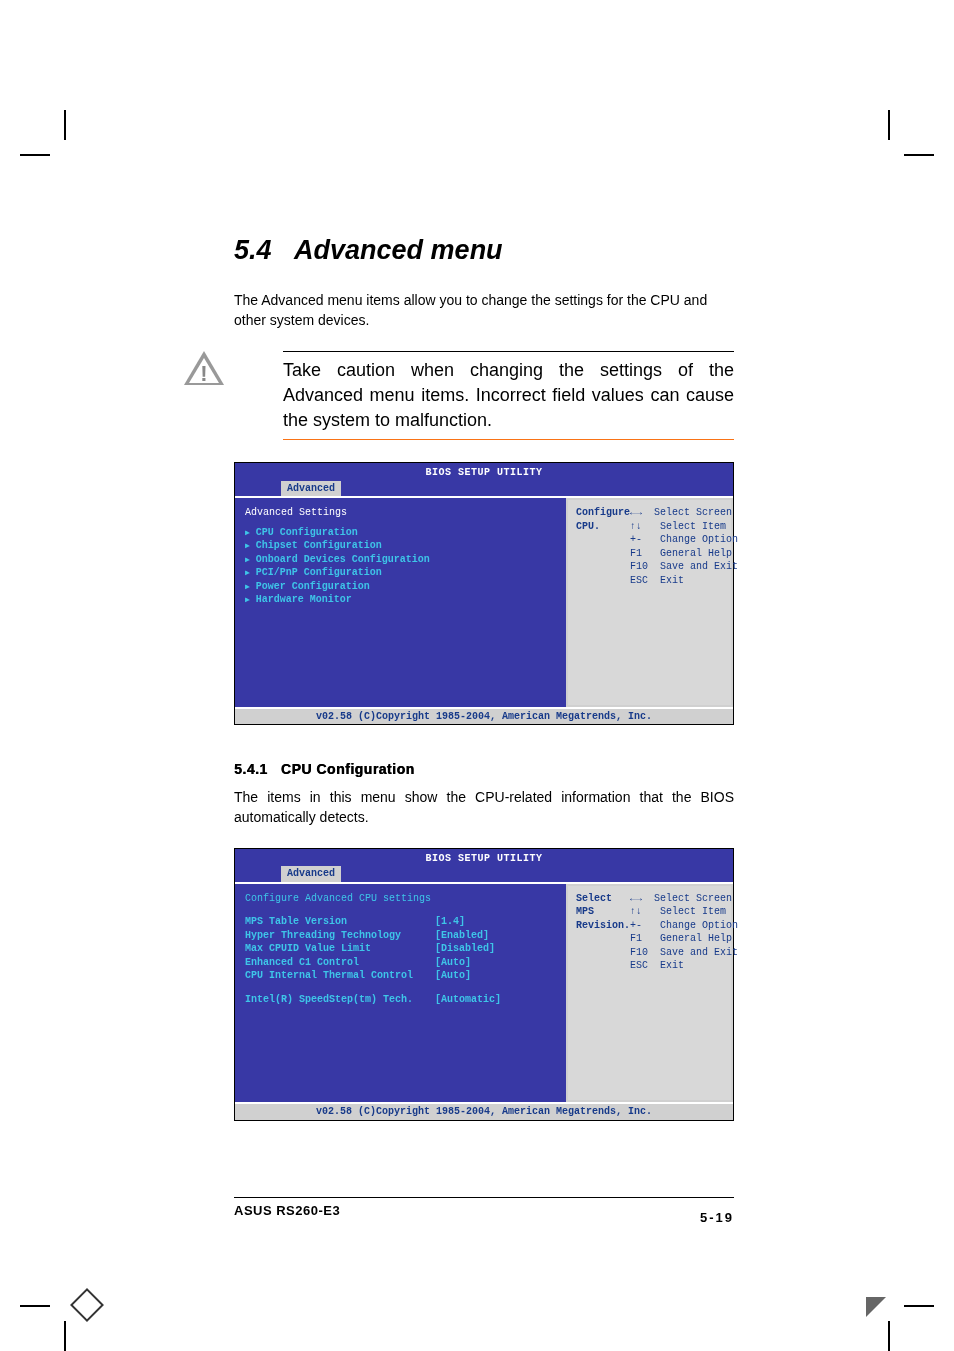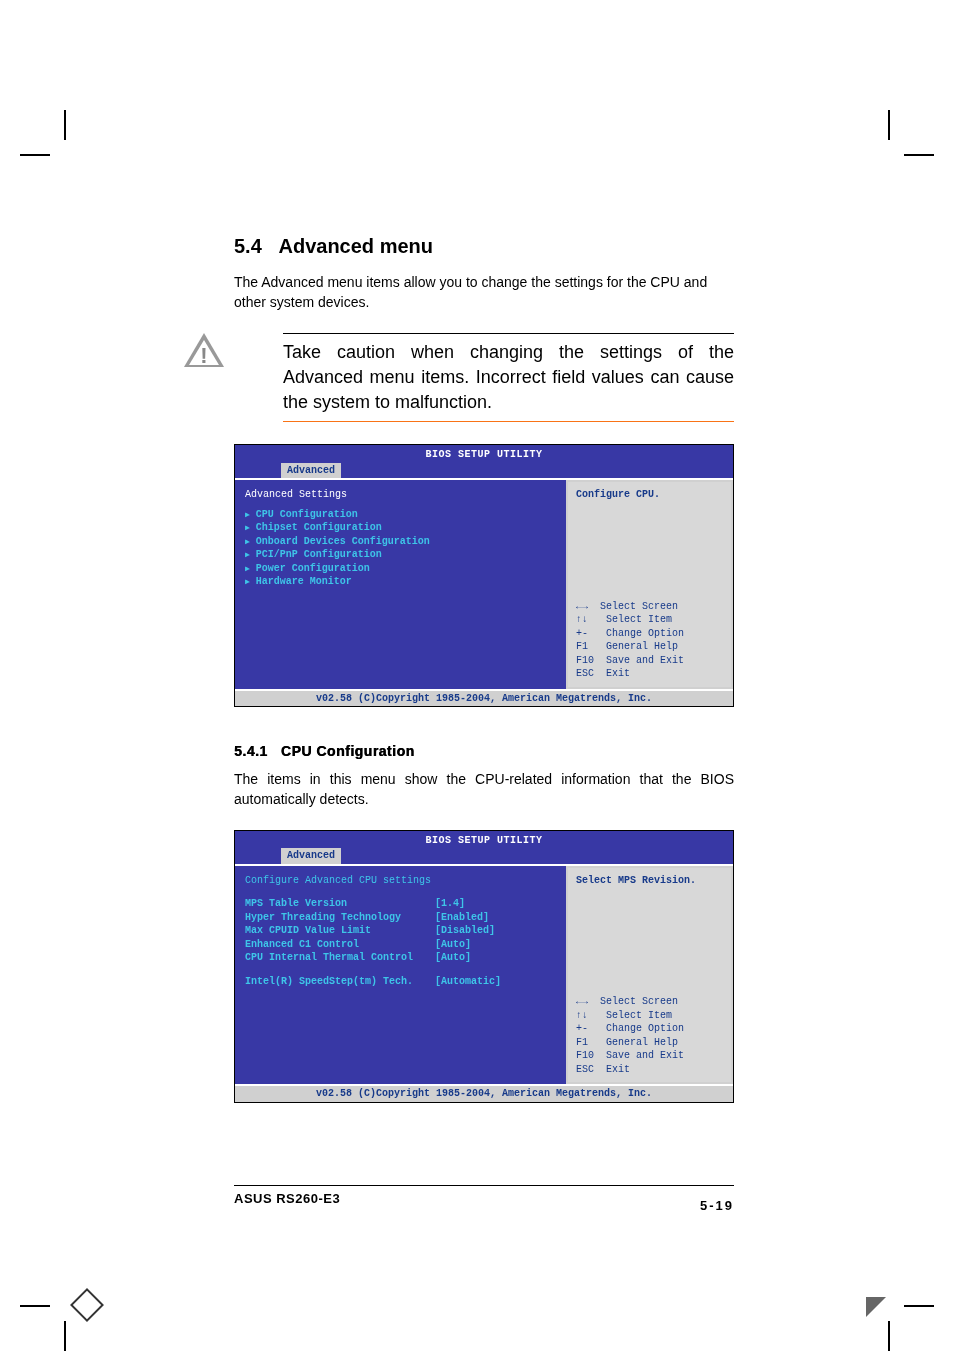--- a/index.html
+++ b/index.html
@@ -29,23 +29,24 @@
     .crop-mark-br::after { content: ''; position: absolute; height: 2px; width: 30px; background: #000; right: -30px; bottom: 14px; }
     .crop-mark-br .tri { position: absolute; width: 0; height: 0; border-style: solid; border-width: 20px 0 0 20px; border-color: transparent transparent transparent #666; right: 18px; bottom: 4px; transform: rotate(90deg);}
 
     .content {
       position: absolute;
       left: 234px;
       top: 235px;
       width: 500px;
     }
     h1.section-title {
-      font-size: 20px;
-      font-weight: bold;
-      margin-bottom: 14px;
+      font-size: 27px;
+      font-weight: bold;
+      margin-bottom: 24px;
+      font-style: italic;
     }
     .intro-text {
       font-size: 14px;
       line-height: 1.45;
       margin-bottom: 20px;
     }
     .caution-box {
       display: flex;
       align-items: flex-start;
       gap: 16px;
@@ -127,22 +128,21 @@
       background: #3838a5;
       padding: 8px 10px 30px;
       border-right: 2px solid #d0d0d0;
     }
     .bios-right {
       width: 165px;
       background: #d8d8d8;
       padding: 6px 8px;
       color: #173a8a;
       display: flex;
-      flex-direction: column;
-      justify-content: space-between;
+      flex-direction: row;
       border: 2px solid #d0d0d0;
       border-left: none;
     }
     .bios-heading { color: #fff; font-weight: normal; margin-bottom: 6px; }
     .bios-menu-item { color: #3ec5e8; font-weight: bold; }
     .bios-menu-item::before { content: '\25B6'; color: #3ec5e8; margin-right: 6px; font-size: 8px; }
     .bios-setting-row { display: flex; color: #3ec5e8; font-weight: bold; }
     .bios-setting-label { width: 190px; }
     .bios-setting-value { }
     .bios-help-top { font-weight: bold; }
@@ -160,21 +160,21 @@
       font-size: 14px;
       font-weight: 900;
       margin-bottom: 10px;
       letter-spacing: 0.5px;
       text-shadow: 0.5px 0 0 currentColor;
     }
 
     .page-footer {
       position: absolute;
       left: 234px;
-      bottom: 138px;
+      bottom: 126px;
       width: 500px;
       display: flex;
       justify-content: space-between;
       font-size: 13px;
       border-top: 1px solid #000;
       padding-top: 5px;
     }
     .page-footer .left { font-weight: bold; letter-spacing: 0.5px; }
     .page-footer .right { font-weight: bold; letter-spacing: 2px; margin-top: 7px; }
   </style>

